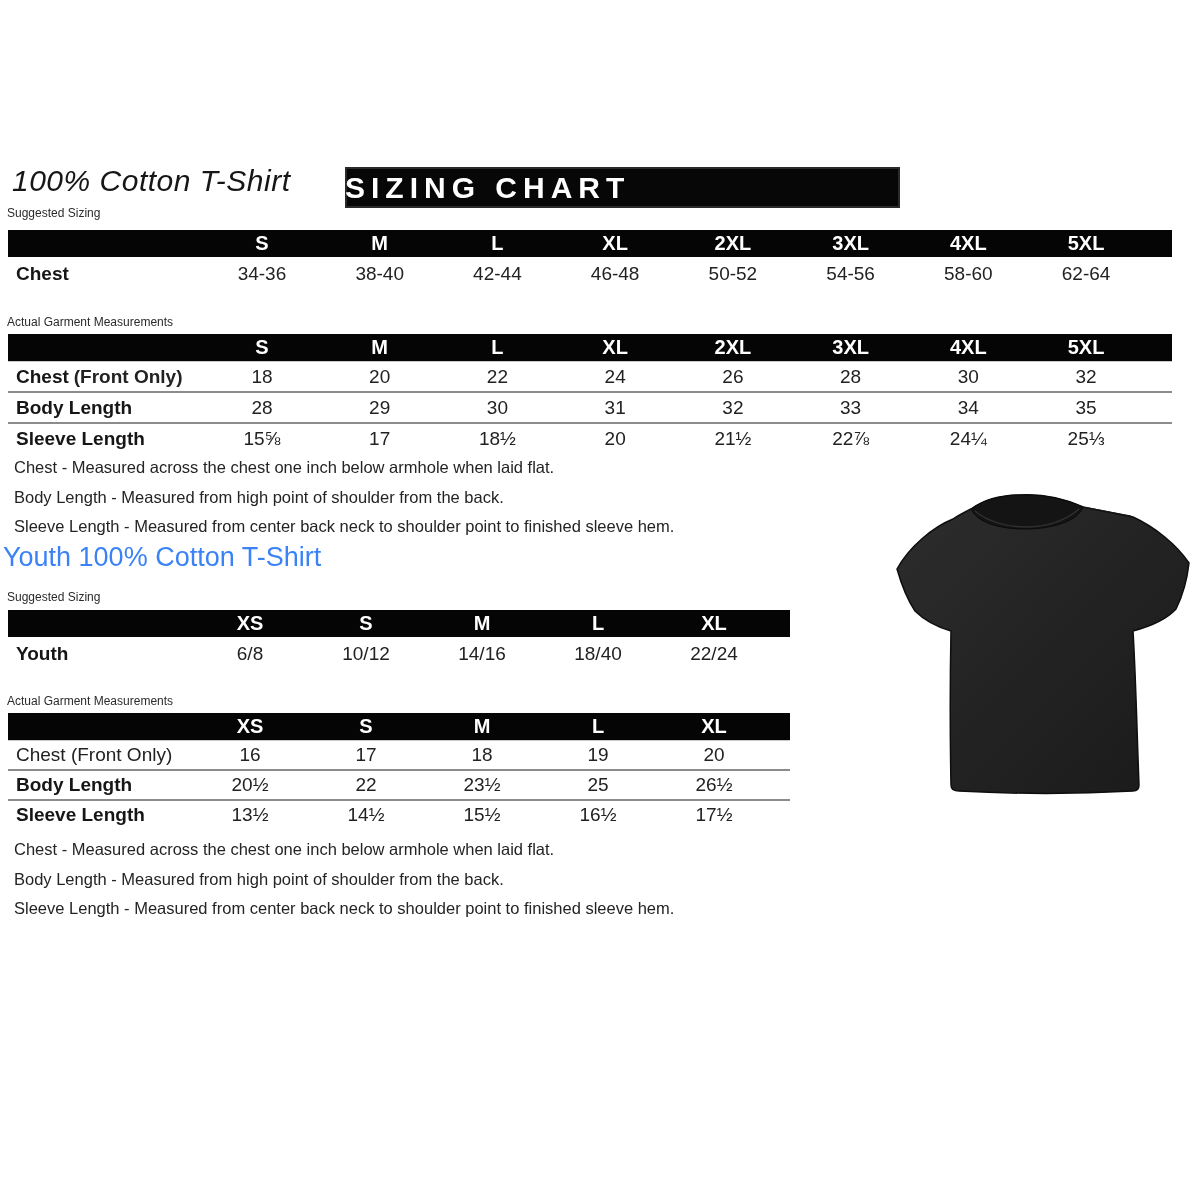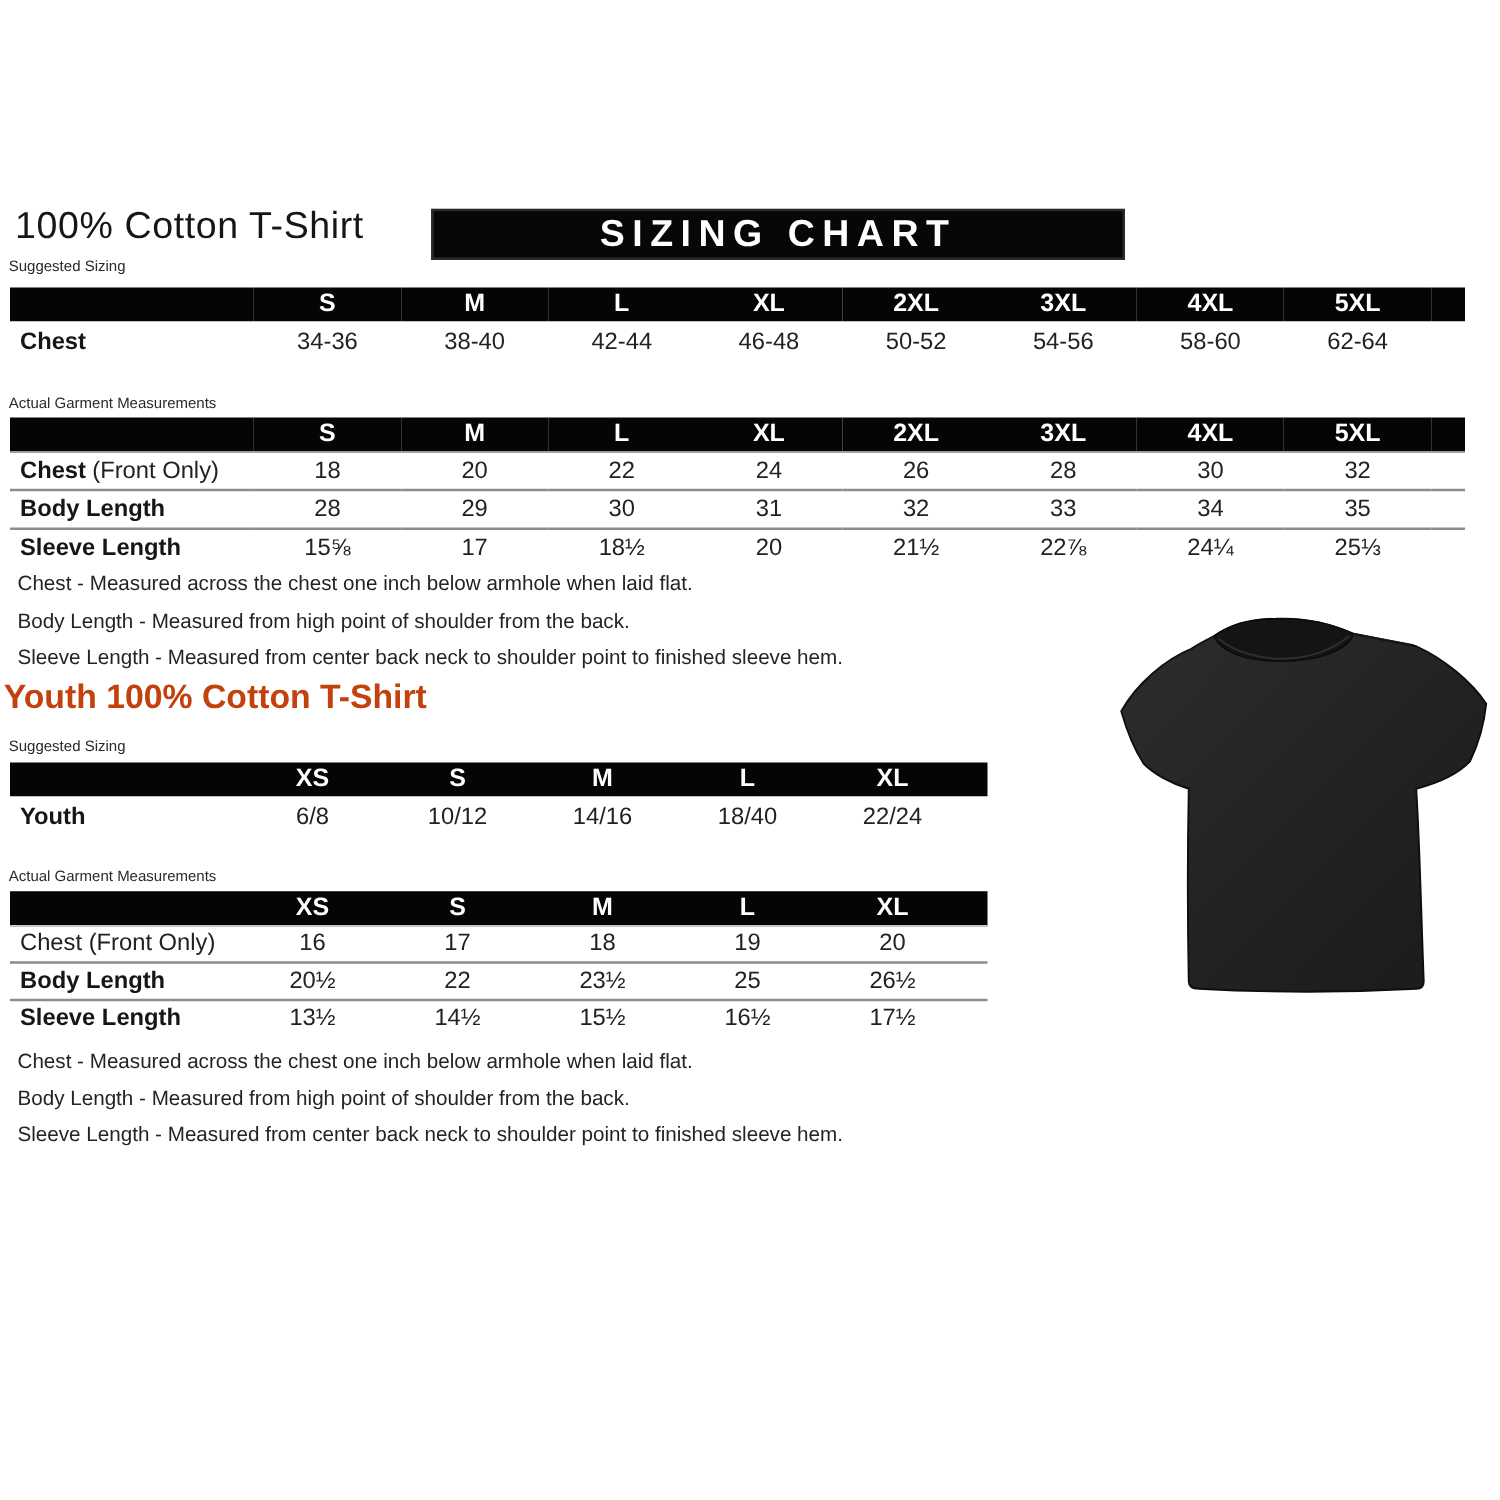--- a/index.html
+++ b/index.html
@@ -3,35 +3,35 @@
 <meta charset="utf-8">
 <style>
   html,body{margin:0;padding:0;background:#ffffff;}
   .canvas{
     position:relative;width:1200px;height:1200px;background:#ffffff;overflow:hidden;
     font-family:"Liberation Sans","DejaVu Sans",sans-serif;color:#1c1c1c;
   }
   .abs{position:absolute;}
 
   
-  .adult-title{left:12px;top:164px;font-size:30px;font-weight:400;color:#161616;letter-spacing:0.5px;}
+  .adult-title{left:12px;top:164px;font-size:30px;font-weight:400;color:#161616;letter-spacing:0.5px;font-style:italic;}
   .banner{left:345px;top:167px;width:555px;height:41px;background:#070707;color:#ffffff;
-          font-weight:700;font-size:30px;letter-spacing:6px;text-align:center;line-height:42px;
+          font-weight:700;font-size:30px;letter-spacing:6px;line-height:42px;
           box-shadow:0 0 0 2px #2a2a2a inset;}
   .section-label{font-size:12px;color:#2a2a2a;}
-  .youth-title{left:3px;top:542px;font-size:27px;font-weight:700;color:#c2410c;}
+  .youth-title{left:3px;top:542px;font-size:27px;font-weight:400;color:#3b82f6;}
 
   
   table.sz{border-collapse:collapse;table-layout:fixed;}
   table.sz th{background:#050505;color:#ffffff;font-weight:700;font-size:20px;
               text-align:center;padding:0;height:27px;line-height:27px;}
   table.sz td{font-size:19px;text-align:center;padding:0;color:#222222;}
   table.sz td.lab{text-align:left;padding-left:8px;margin-top:25px;}
   .b{font-weight:700;color:#161616;}
-  .sfx{font-weight:400;margin-left:5px;color:#222222;}
+  .sfx{font-weight:700;margin-left:5px;color:#222222;}
   table.adult-sug td{height:34px;vertical-align:middle;}
   table.actual thead th{border-bottom:1px solid #c9c9c9;}
   table.actual td{height:29px;vertical-align:middle;}
   table.actual tbody tr + tr td{border-top:2px solid #8c8c8c;}
   table.youth-sug td{height:33px;vertical-align:middle;}
   table.youth-act td{height:28px;vertical-align:middle;}
 
   
   .notes{font-size:16.5px;line-height:29.6px;color:#242424;}
   .notes div{white-space:nowrap;}

